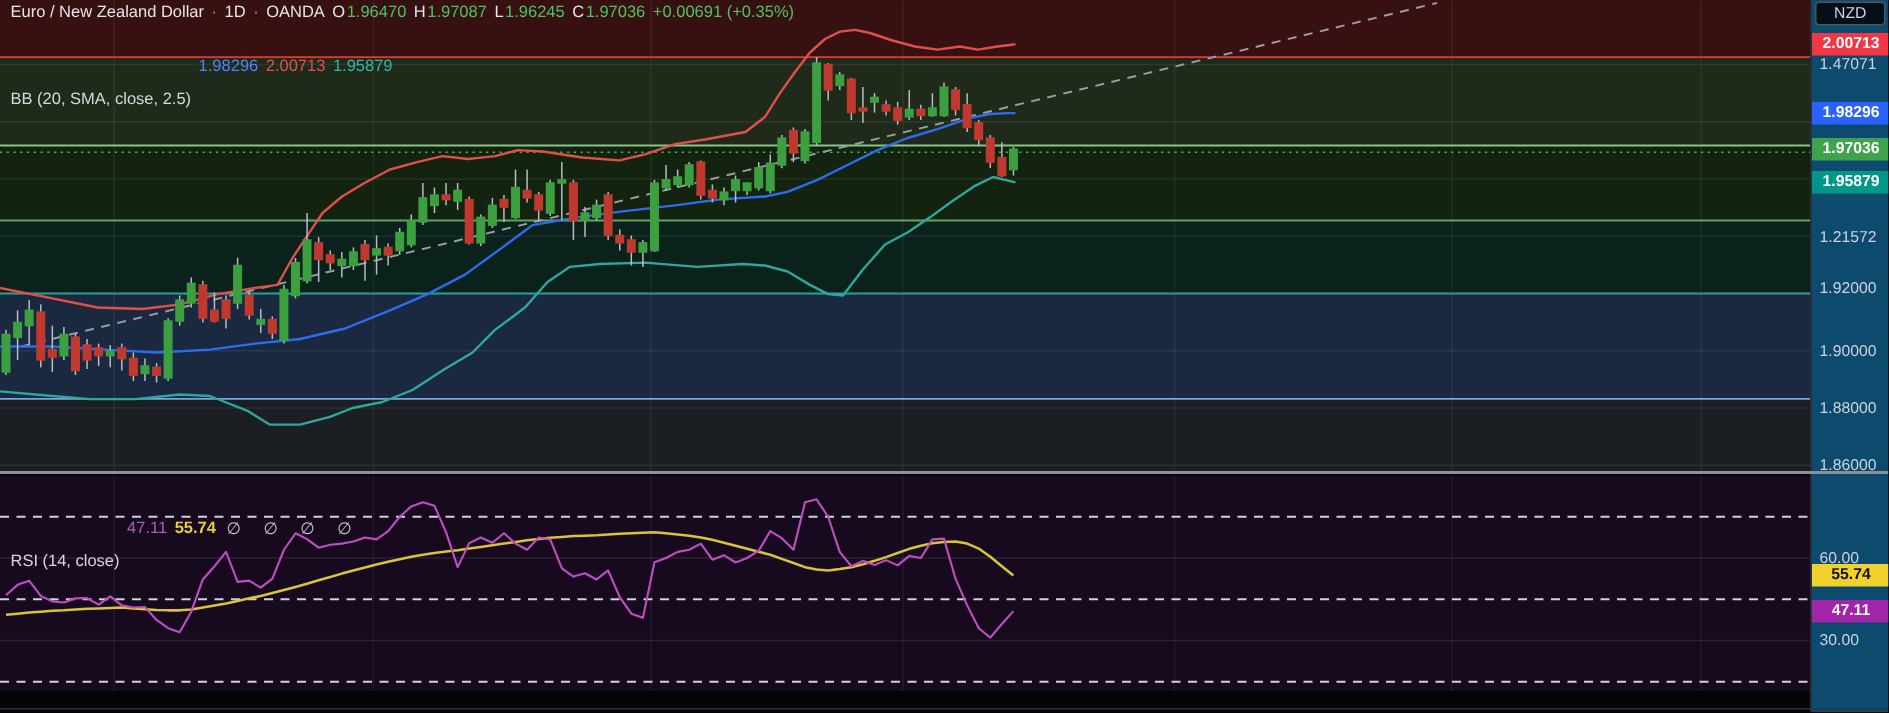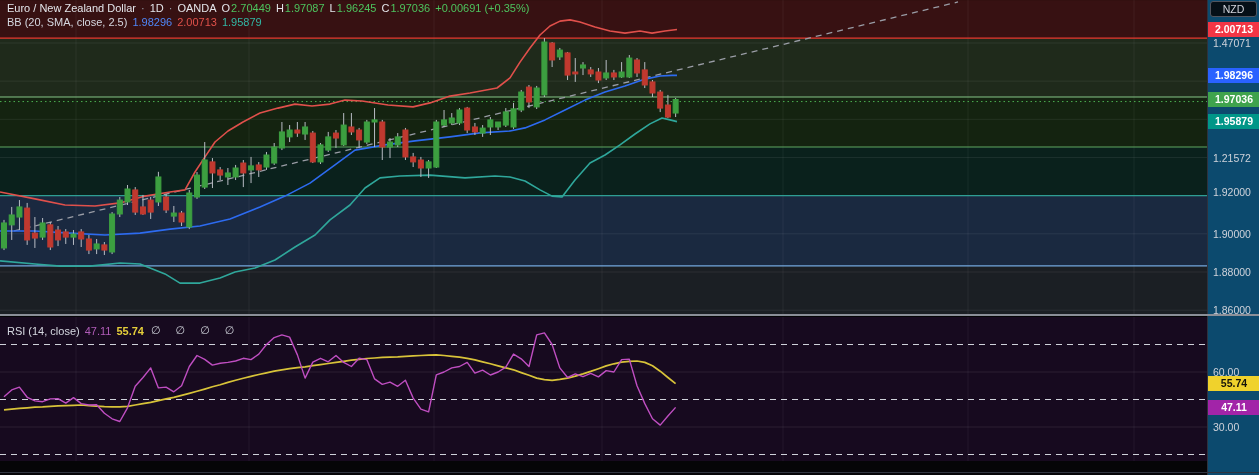--- a/index.html
+++ b/index.html
@@ -14,21 +14,21 @@
   #hdr2{top:16px;}
   #hdr3{top:324px;}
   .sep{color:#9a9ea8;}
   .val-green{color:#4dc35d;}
   .val-blue{color:#4f86f7;}
   .val-red{color:#e0514a;}
   .val-teal{color:#31b8a5;}
   .val-purple{color:#b05cb8;}
   .val-yellow{color:#e5cf3a;}
   .val-empty{color:#c9ccd4;letter-spacing:6px;margin-left:2px;}
-  .dim{color:#d5d8e0;}
+  .dim{color:#d5d8e0;margin-top:44px;}
   #axis{position:absolute;top:0;left:1207px;width:52px;height:475px;background:#0c4a6e;z-index:20;
         border-left:1px solid #2e323d;}
   #nzd-box{position:absolute;top:1px;left:2px;width:45px;height:14px;border:1px solid #50545e;
            border-radius:3px;color:#d1d4dc;font-size:10.5px;display:flex;align-items:center;
            justify-content:center;z-index:5;background:rgba(5,5,8,.85);}
   .tick{position:absolute;left:0;width:100%;text-align:left;padding-left:5px;box-sizing:border-box;
         color:#cfd2da;font-size:10.5px;line-height:14px;height:14px;}
   .badge{position:absolute;left:0;width:100%;height:15px;line-height:15px;font-size:10.5px;
          text-align:center;font-weight:bold;z-index:6;}
   #pane-sep{position:absolute;top:314px;left:0;width:1259px;height:2px;background:#8b8f98;z-index:25;}
@@ -271,21 +271,21 @@
   <div id="bottom-strip"></div>
   <div id="bottom-line"></div>
 
   <div id="hdr1" class="hdr">
     <span>Euro / New Zealand Dollar</span>
     <span class="sep">·</span>
     <span>1D</span>
     <span class="sep">·</span>
     <span>OANDA</span>
     <span>O</span>
-      <span class="val-green" style="margin-left:-4px">2.70449</span>
+      <span class="val-green" style="margin-left:-4px">1.96470</span>
     <span>H</span>
       <span class="val-green" style="margin-left:-4px">1.97087</span>
     <span>L</span>
       <span class="val-green" style="margin-left:-4px">1.96245</span>
     <span>C</span>
       <span class="val-green" style="margin-left:-4px">1.97036</span>
     <span class="val-green">+0.00691 (+0.35%)</span>
   </div>
 
   <div id="hdr2" class="hdr">

